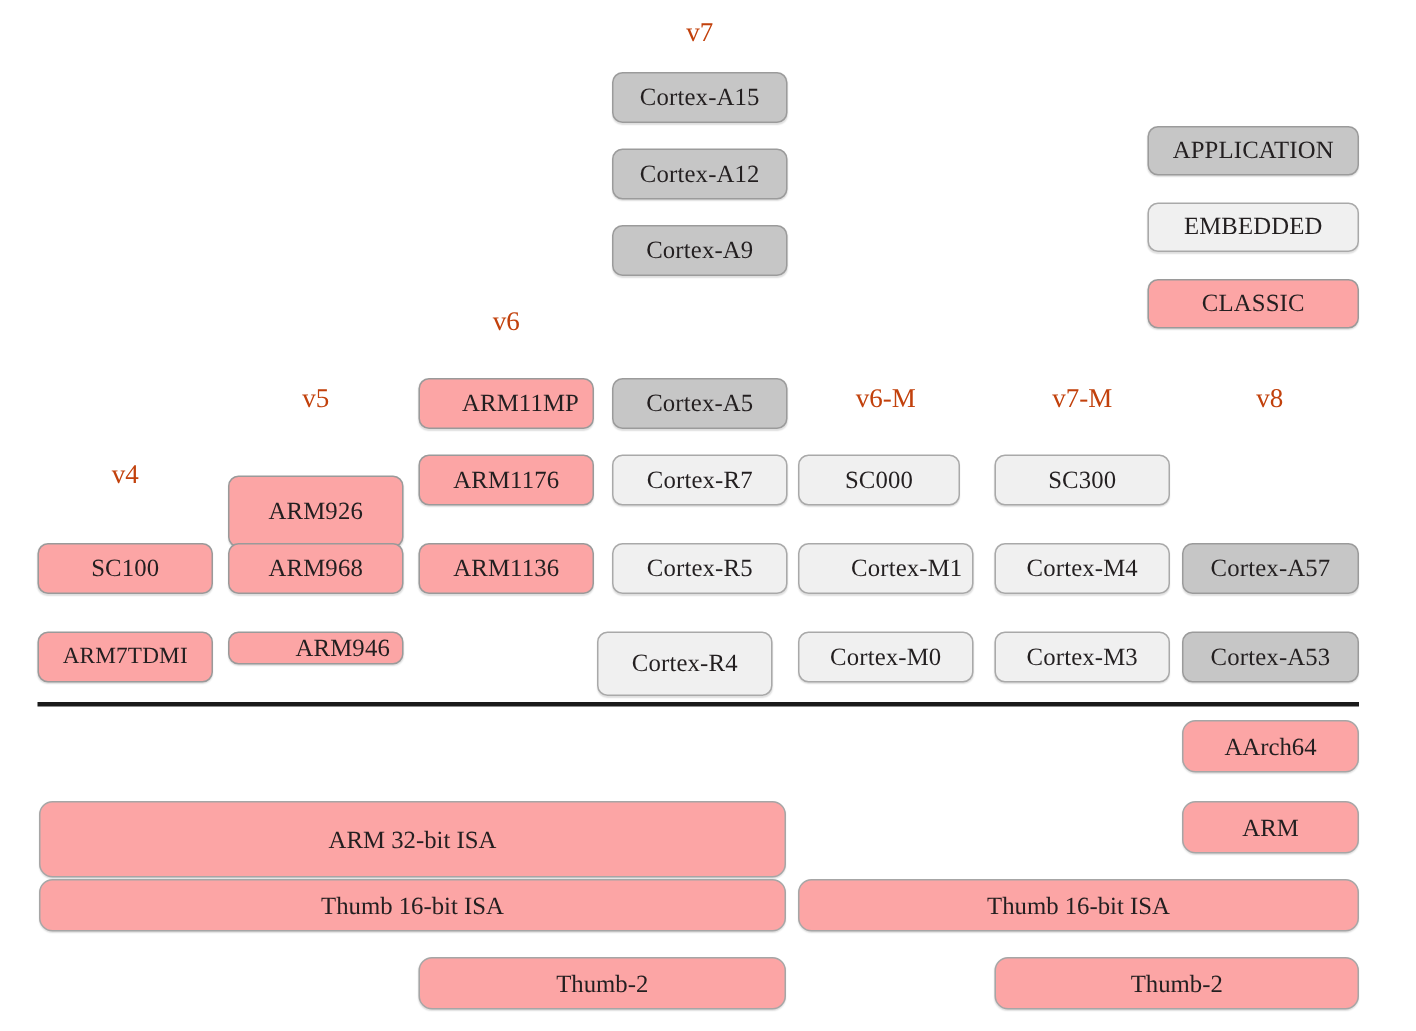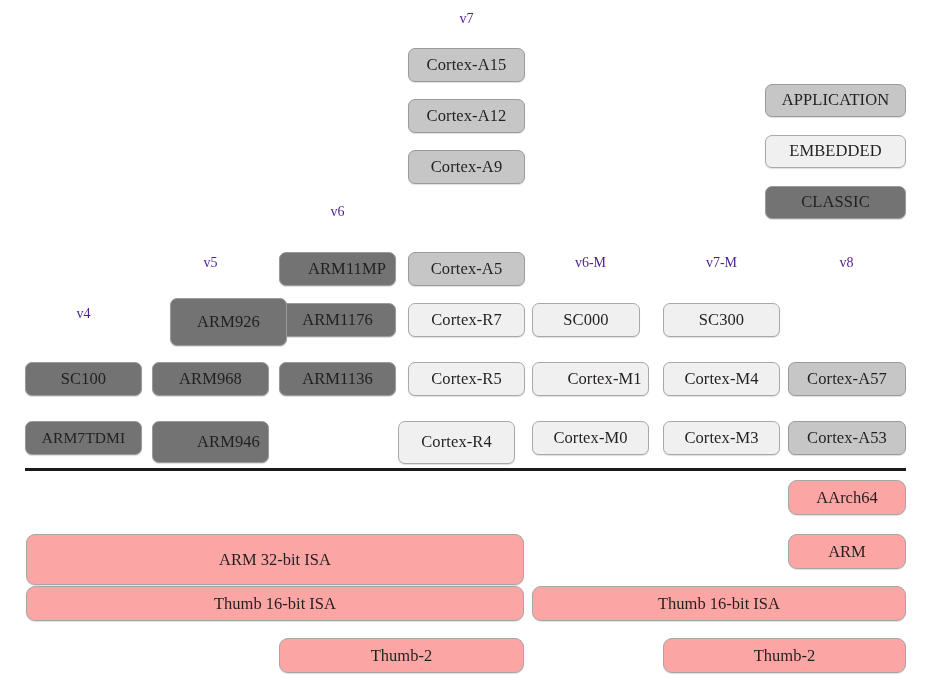--- a/index.html
+++ b/index.html
@@ -21,31 +21,31 @@
     display:flex;
     align-items:center;
     justify-content:center;
     font-size:16.5px;
     line-height:1;
     letter-spacing:.1px;
     white-space:nowrap;
     box-shadow:0 1px 1px rgba(0,0,0,.13);
     color:#231f20;
   }
-  .c-classic{background:#737373;border-color:#9a9a9a;}
+  .c-classic{background:#fca5a5;border-color:#9a9a9a;}
   .c-embedded{background:#f0f0f0;border-color:#a9a9a9;}
   .c-application{background:#c6c6c6;border-color:#9b9b9b;}
 
   .vlabel{
     position:absolute;
-    font-size:14px;
+    font-size:18px;
     text-align:center;
     line-height:1;
     white-space:nowrap;
-    color:#4c1d95;
+    color:#c2410c;
   }
 
   .divider{
     position:absolute;
     background:#1a1a1a;
     height:3px;
   }
   .isa-box{
     position:absolute;
     box-sizing:border-box;
@@ -84,23 +84,23 @@
   <div class="box c-application" style="left:408px;top:150px;width:117px;height:34px;">Cortex-A9</div>
   <div class="box c-application" style="left:408px;top:252px;width:117px;height:34px;">Cortex-A5</div>
   <div class="box c-embedded" style="left:408px;top:303px;width:117px;height:34px;">Cortex-R7</div>
   <div class="box c-embedded" style="left:408px;top:362px;width:117px;height:34px;">Cortex-R5</div>
   <div class="box c-embedded" style="left:398px;top:421px;width:117px;height:43px;">Cortex-R4</div>
 
   <div class="box c-classic" style="left:279px;top:252px;width:117px;height:34px;padding-left:19px;">ARM11MP</div>
   <div class="box c-classic" style="left:279px;top:303px;width:117px;height:34px;">ARM1176</div>
   <div class="box c-classic" style="left:279px;top:362px;width:117px;height:34px;">ARM1136</div>
 
-  <div class="box c-classic" style="left:152px;top:298px;width:117px;height:48px;margin-left:18px;">ARM926</div>
+  <div class="box c-classic" style="left:152px;top:317px;width:117px;height:48px;">ARM926</div>
   <div class="box c-classic" style="left:152px;top:362px;width:117px;height:34px;">ARM968</div>
-  <div class="box c-classic" style="left:152px;top:421px;width:117px;height:42px;padding-left:36px;">ARM946</div>
+  <div class="box c-classic" style="left:152px;top:421px;width:117px;height:22px;padding-left:36px;">ARM946</div>
 
   <div class="box c-classic" style="left:25px;top:362px;width:117px;height:34px;">SC100</div>
   <div class="box c-classic small" style="left:25px;top:421px;width:117px;height:34px;">ARM7TDMI</div>
 
   <div class="box c-embedded" style="left:532px;top:303px;width:108px;height:34px;">SC000</div>
   <div class="box c-embedded" style="left:532px;top:362px;width:117px;height:34px;padding-left:28px;">Cortex-M1</div>
   <div class="box c-embedded" style="left:532px;top:421px;width:117px;height:34px;">Cortex-M0</div>
 
   <div class="box c-embedded" style="left:663px;top:303px;width:117px;height:34px;">SC300</div>
   <div class="box c-embedded" style="left:663px;top:362px;width:117px;height:34px;">Cortex-M4</div>

